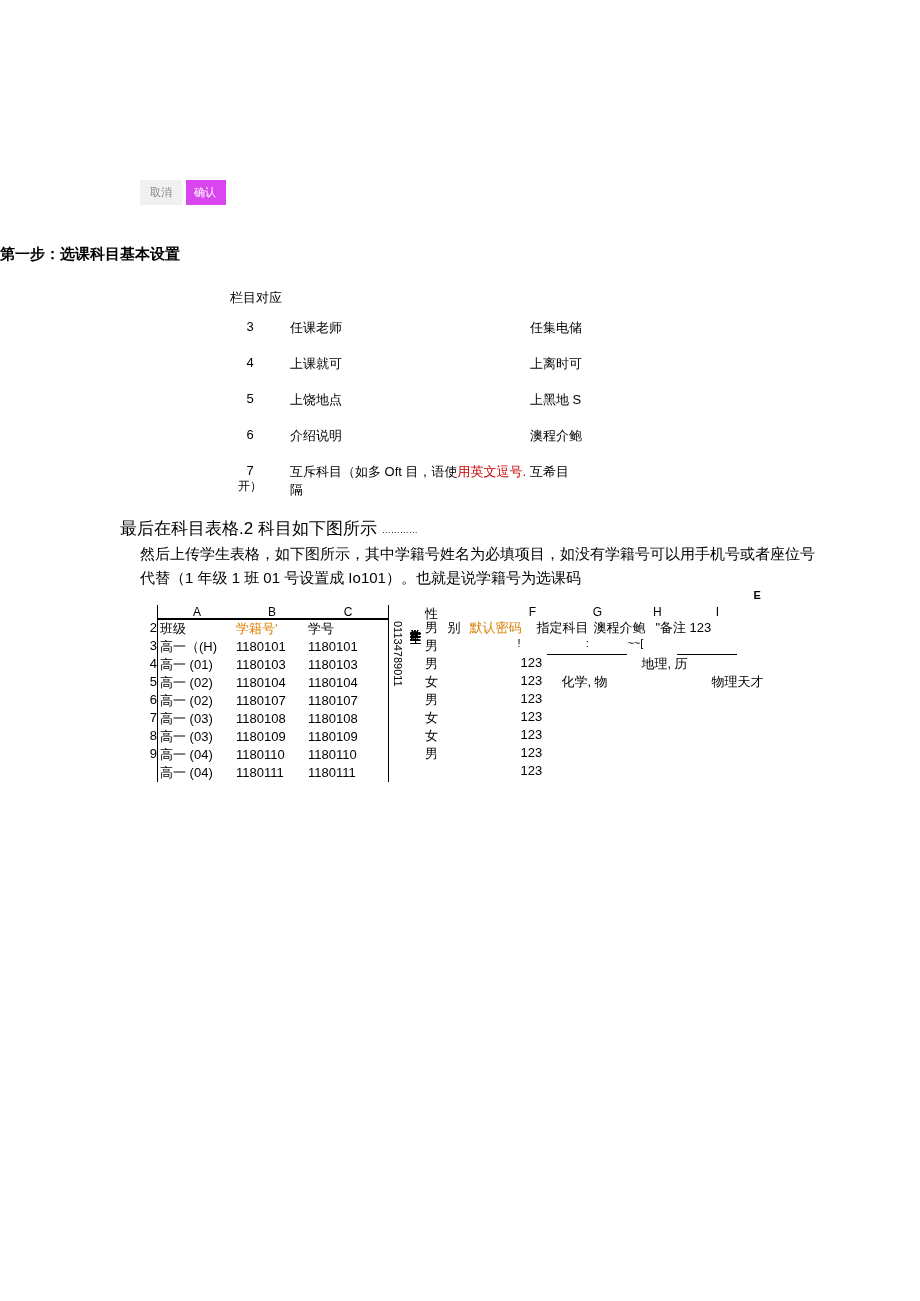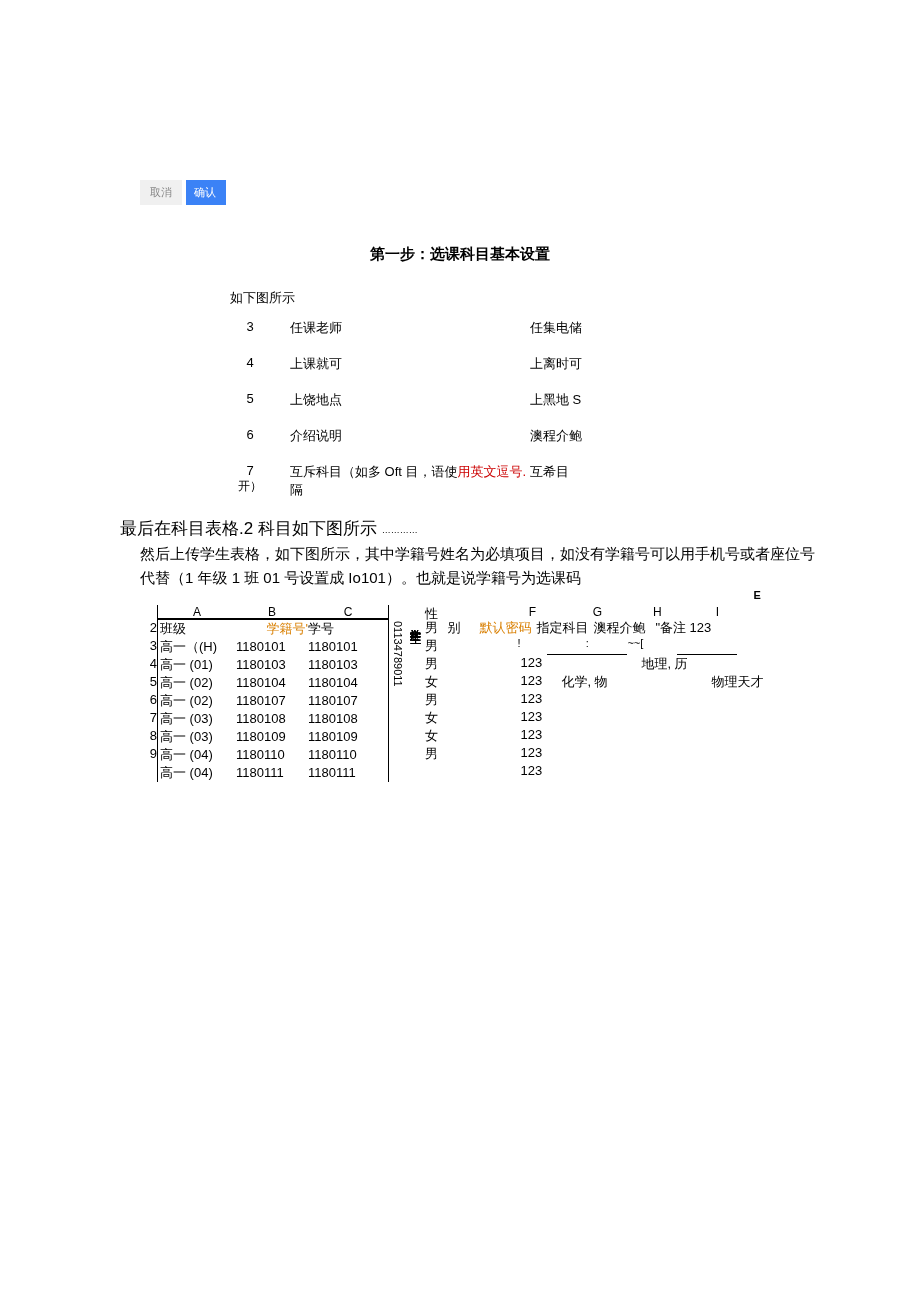--- a/index.html
+++ b/index.html
@@ -24,26 +24,26 @@
       display: inline-block;
       font-size: 11px;
       padding: 5px 10px;
       cursor: pointer;
     }
     .btn-cancel {
       background: #f0f0f0;
       color: #888;
     }
     .btn-confirm {
-      background: #3b82f6;
+      background: #d946ef;
       color: #fff;
       padding-left: 8px;
     }
     .step-title {
-      text-align: center;
+      text-align: left;
       font-weight: bold;
       font-size: 15px;
       margin: 30px 0 25px 0;
     }
     .mapping-section {
       margin-left: 230px;
       margin-right: 160px;
       font-size: 13px;
     }
     .mapping-header {
@@ -118,21 +118,21 @@
     .main-grid .row {
       display: flex;
       height: 18px;
     }
     .c-a { width: 76px; padding-left: 2px; }
     .c-b { width: 72px; }
     .c-c { width: 80px; text-align: left; }
     .col-letter-a { width: 78px; text-align: center; border-bottom: 1px solid #000; }
     .col-letter-b { width: 72px; text-align: center; border-bottom: 1px solid #000; }
     .col-letter-c { width: 80px; text-align: center; border-bottom: 1px solid #000; }
-    .orange { color: #d97f00; text-align: right; }
+    .orange { color: #d97f00; }
     .vertical-col {
       writing-mode: vertical-rl;
       font-size: 11px;
       margin: 0 2px;
       padding-top: 16px;
       height: 160px;
       line-height: 1.2;
     }
     .gender-col {
       width: 16px;
@@ -196,21 +196,21 @@
 <div class="top-area">
   <span>
     <span class="btn btn-cancel">取消</span>
     <span class="btn btn-confirm">确认</span>
   </span>
 </div>
 
 <div class="step-title">第一步：选课科目基本设置</div>
 
 <div class="mapping-section">
-  <div class="mapping-header">如下图所示</div>
+  <div class="mapping-header">栏目对应</div>
 
   <div class="mapping-row">
     <div class="map-col-num">3</div>
     <div class="map-col-left">任课老师</div>
     <div class="map-col-right">任集电储</div>
   </div>
   <div class="mapping-row">
     <div class="map-col-num">4</div>
     <div class="map-col-left">上课就可</div>
     <div class="map-col-right">上离时可</div>

